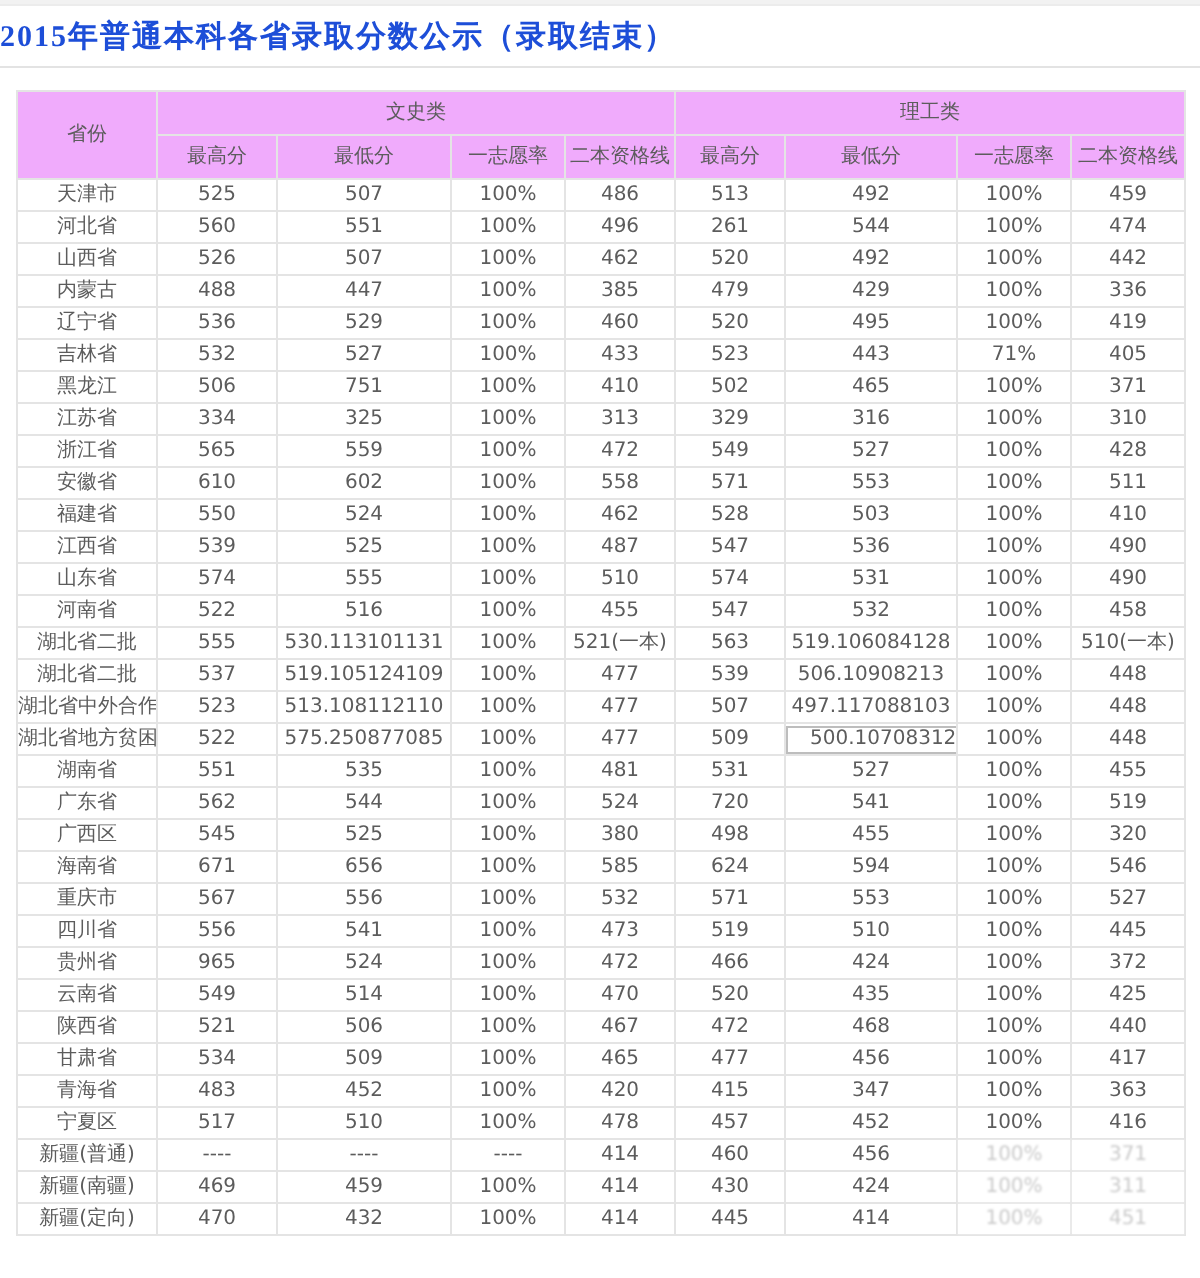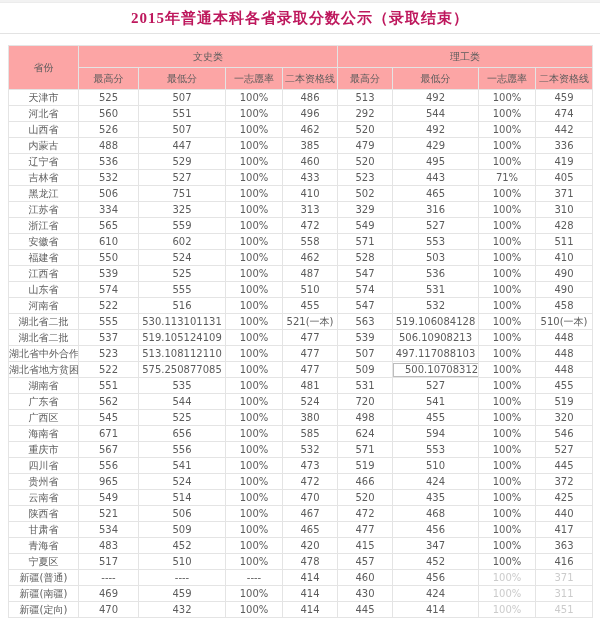--- a/index.html
+++ b/index.html
@@ -3,35 +3,35 @@
 <meta charset="utf-8">
 <style>
   * { box-sizing: border-box; }
   html,body { margin:0; padding:0; }
   body {
     width:600px; height:639px; background:#ffffff; overflow:hidden;
     font-family:"DejaVu Sans", sans-serif;
   }
   .top-strip { height:3px; background:#f2f2f2; border-bottom:1px solid #ececec; }
   .title {
-    text-align:center; color:#be185d; font-weight:bold; font-size:15px;
+    text-align:left; color:#1d4ed8; font-weight:bold; font-size:15px;
     font-family:"Liberation Serif", serif; letter-spacing:1px;
     padding:6px 0 5px;
   }
   .title-rule { border-top:1px solid #e3e3e3; height:0; }
   .table-wrap { padding:11px 8px 0 8px; }
   table {
     border-collapse:collapse; table-layout:fixed; width:584px;
     font-size:10px; color:#5c5c5c;
   }
   th, td {
     border:1px solid #e4e4e4; text-align:center; padding:0;
     font-weight:normal; overflow:hidden; white-space:nowrap;
   }
-  thead th { height:21px; line-height:21px; background:#fca5a5; color:#5c5c5c; }
+  thead th { height:21px; line-height:21px; background:#f0abfc; color:#5c5c5c; }
   tbody td { height:15px; line-height:15px; background:#ffffff; }
   td.faded { color:#a9a9a9; opacity:0.6; filter:blur(0.5px); }
   td.boxed span {
     display:inline-block; border:1px solid #bdbdbd; background:#ffffff;
     line-height:12px; padding:0 11px;
   }
 </style>
 </head>
 <body>
 
@@ -82,21 +82,21 @@
           <td>492</td>
           <td>100%</td>
           <td>459</td>
         </tr>
         <tr>
           <td>河北省</td>
           <td>560</td>
           <td>551</td>
           <td>100%</td>
           <td>496</td>
-          <td>292</td>
+          <td>261</td>
           <td>544</td>
           <td>100%</td>
           <td>474</td>
         </tr>
         <tr>
           <td>山西省</td>
           <td>526</td>
           <td>507</td>
           <td>100%</td>
           <td>462</td>

